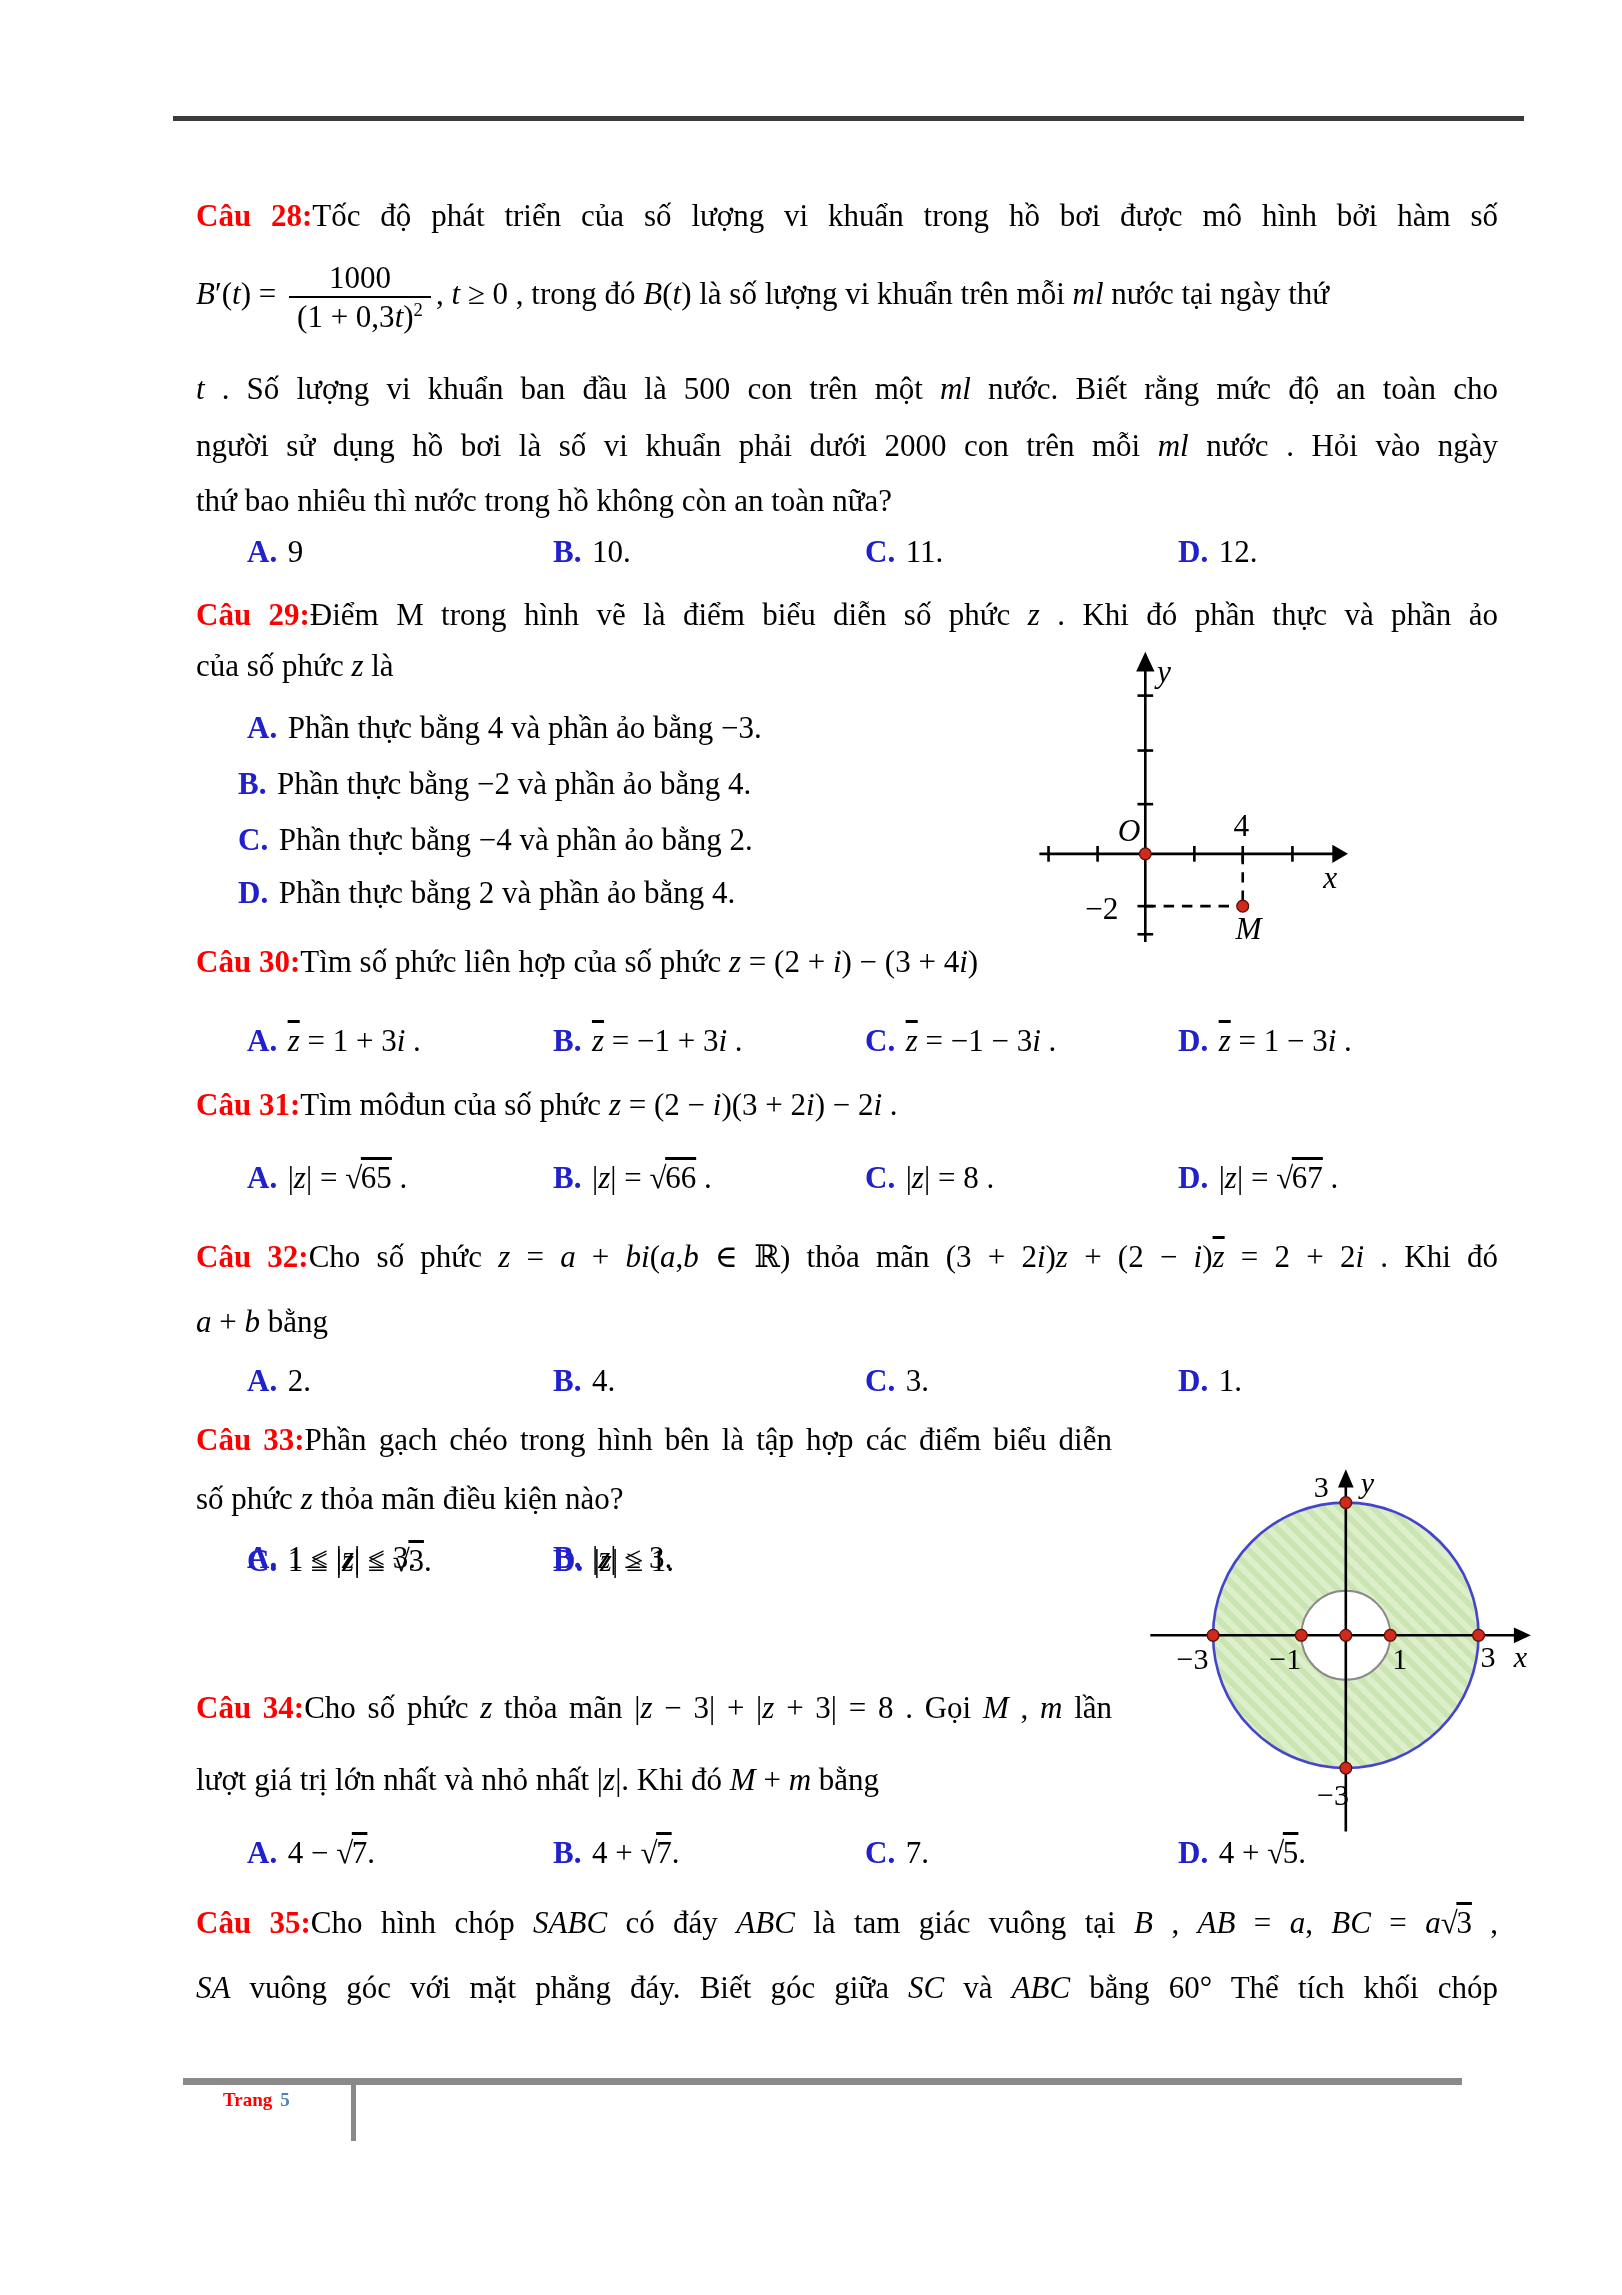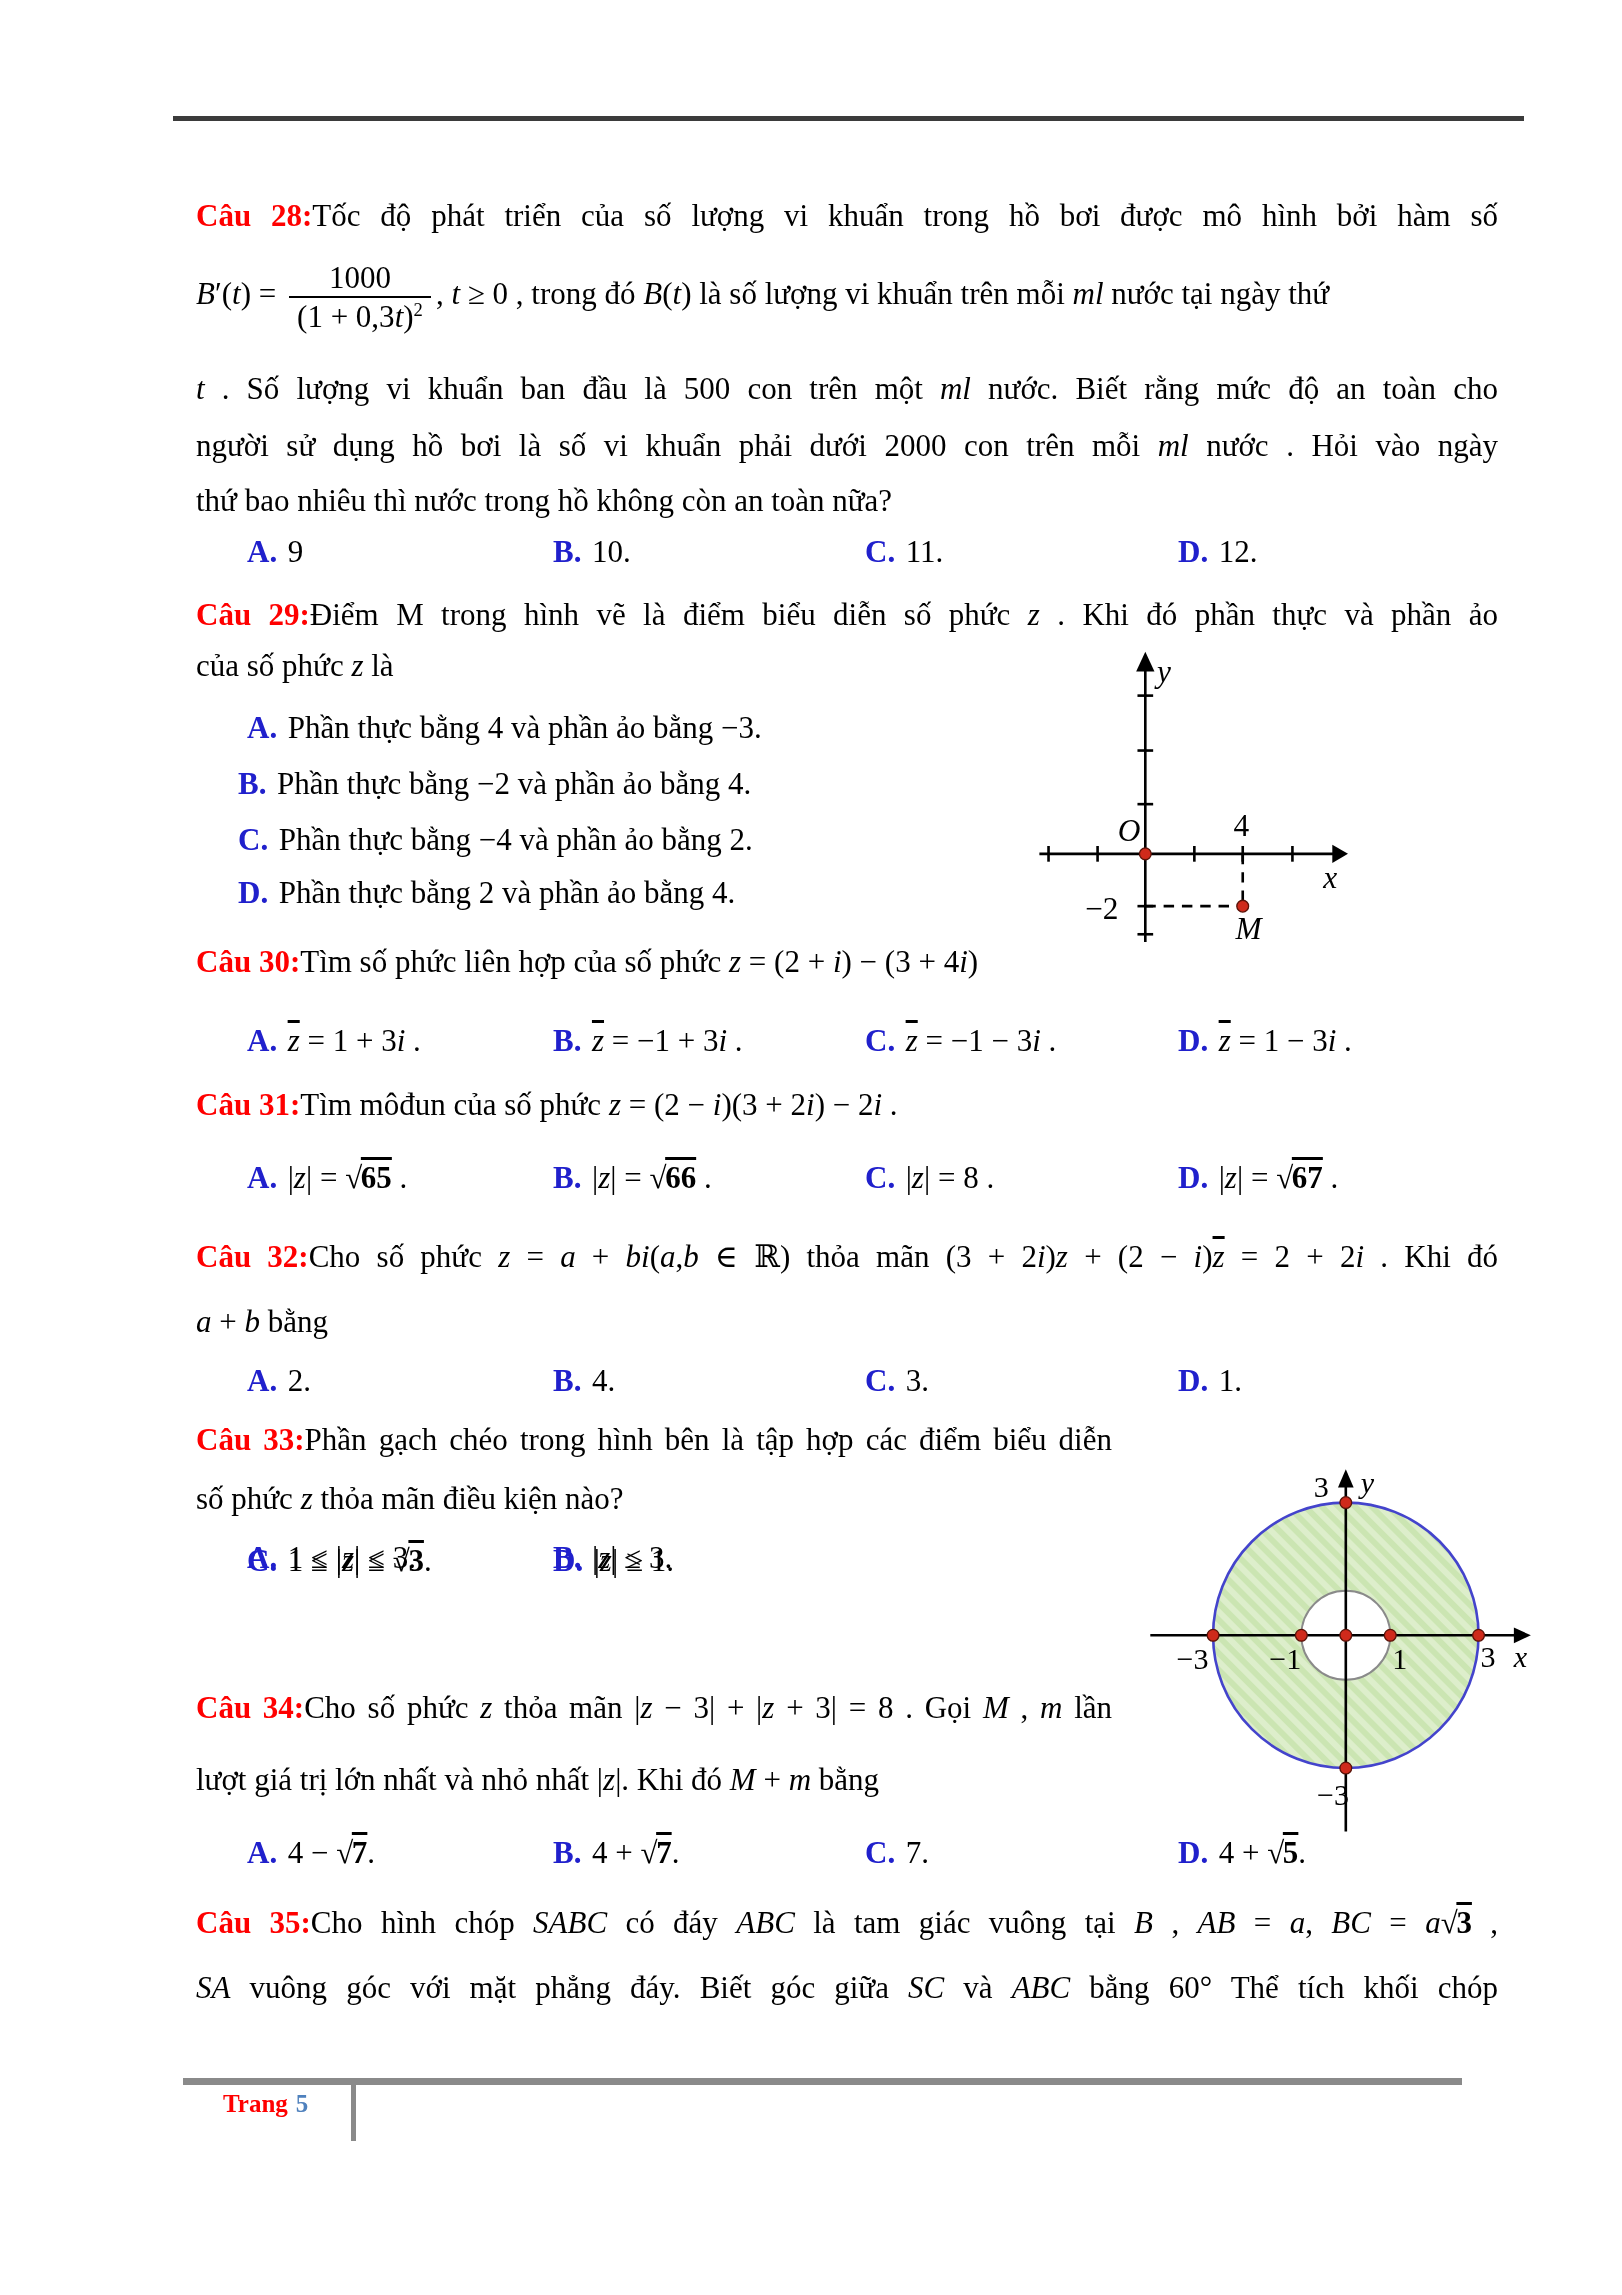--- a/index.html
+++ b/index.html
@@ -16,32 +16,32 @@
   .narrow{width:916px;}
   .nowrap{white-space:nowrap;}
   .just{text-align:justify; text-align-last:justify;}
   .qlabel{color:var(--red); font-weight:bold; margin-right:0;}
   .i{font-style:italic;}
   .sup{vertical-align:super; font-size:60%; line-height:0;}
   .bar{font-style:italic; text-decoration:overline; text-decoration-thickness:2.6px;}
   .frac{display:inline-block; vertical-align:middle; text-align:center; margin:0 5.2px;}
   .frac .num,.frac .den{display:block; line-height:1.2; padding:0 7.9px;}
   .frac .den{border-top:2.6px solid #000;text-align:right;}
-  .sqrt{white-space:nowrap;font-weight:bold;}
+  .sqrt{white-space:nowrap;}
   .rsign{letter-spacing:-1.3px;}
   .vinc{text-decoration:overline; text-decoration-thickness:2.6px;}
   .formula-row{top:230px; height:128px; line-height:128px; white-space:nowrap;}
   .opts{height:58px;}
   .opt{position:absolute; white-space:nowrap;}
   .col-a{left:51px;} .col-b{left:357px;} .col-c{left:669px;} .col-d{left:982px;}
   .ol{color:var(--blue); font-weight:bold; margin-right:10.5px;}
   .fig{position:absolute;}
   .footer-bar{position:absolute; left:183px; top:2078px; width:1279px; height:7.2px; background:var(--gray);}
   .footer-vline{position:absolute; left:351px; top:2085px; width:4.6px; height:56px; background:var(--gray);}
-  .footer-text{position:absolute; left:223px; top:2089px; font-size:25px; font-weight:bold; line-height:1.2; white-space:nowrap;}
+  .footer-text{position:absolute; left:223px; top:2089px; font-size:19px; font-weight:bold; line-height:1.2; white-space:nowrap;}
   .ft-label{color:var(--red);}
   .ft-num{color:var(--pagenum); margin-left:7.9px;}
   svg text{font-family:"Liberation Serif","DejaVu Serif",serif;}
 </style>
 </head>
 <body>
 
 <div class="page">
   <div class="rule-top"></div>
 

